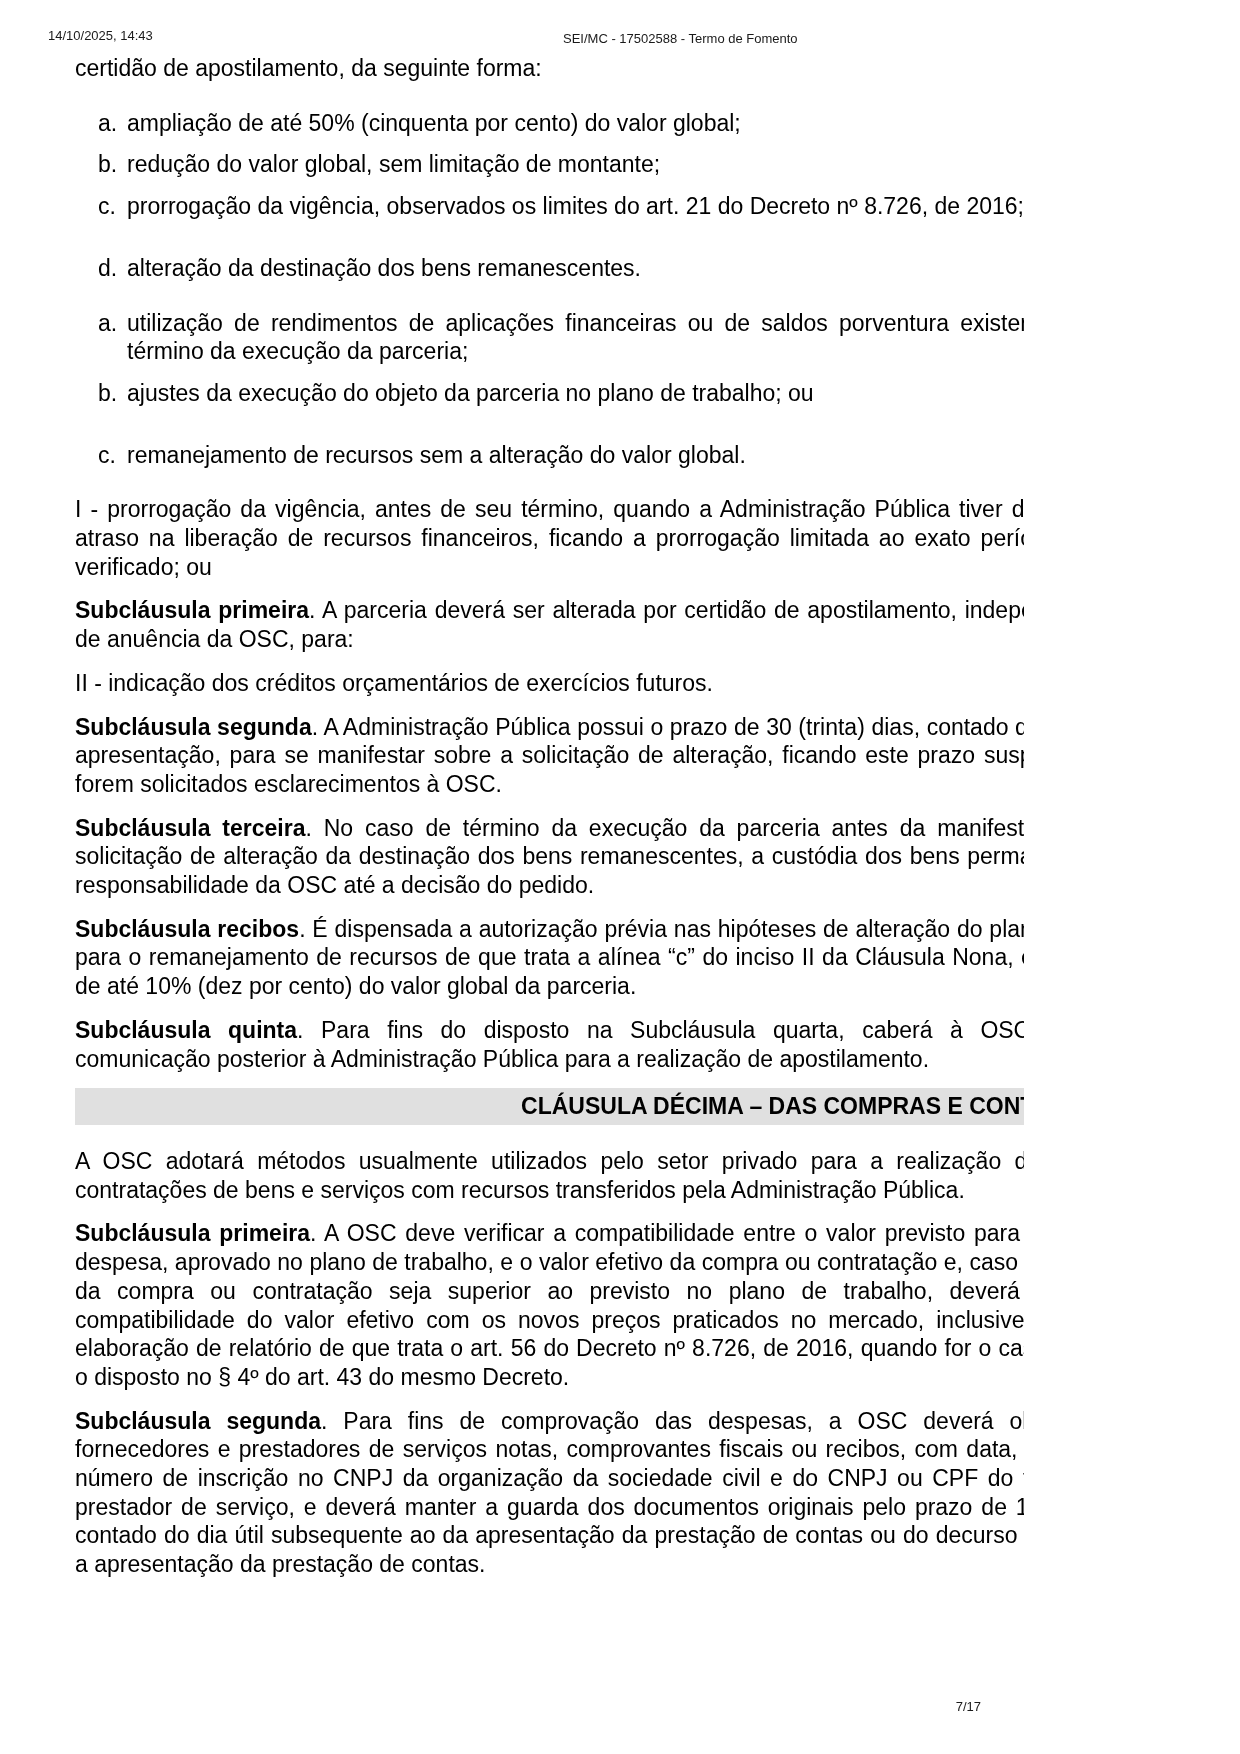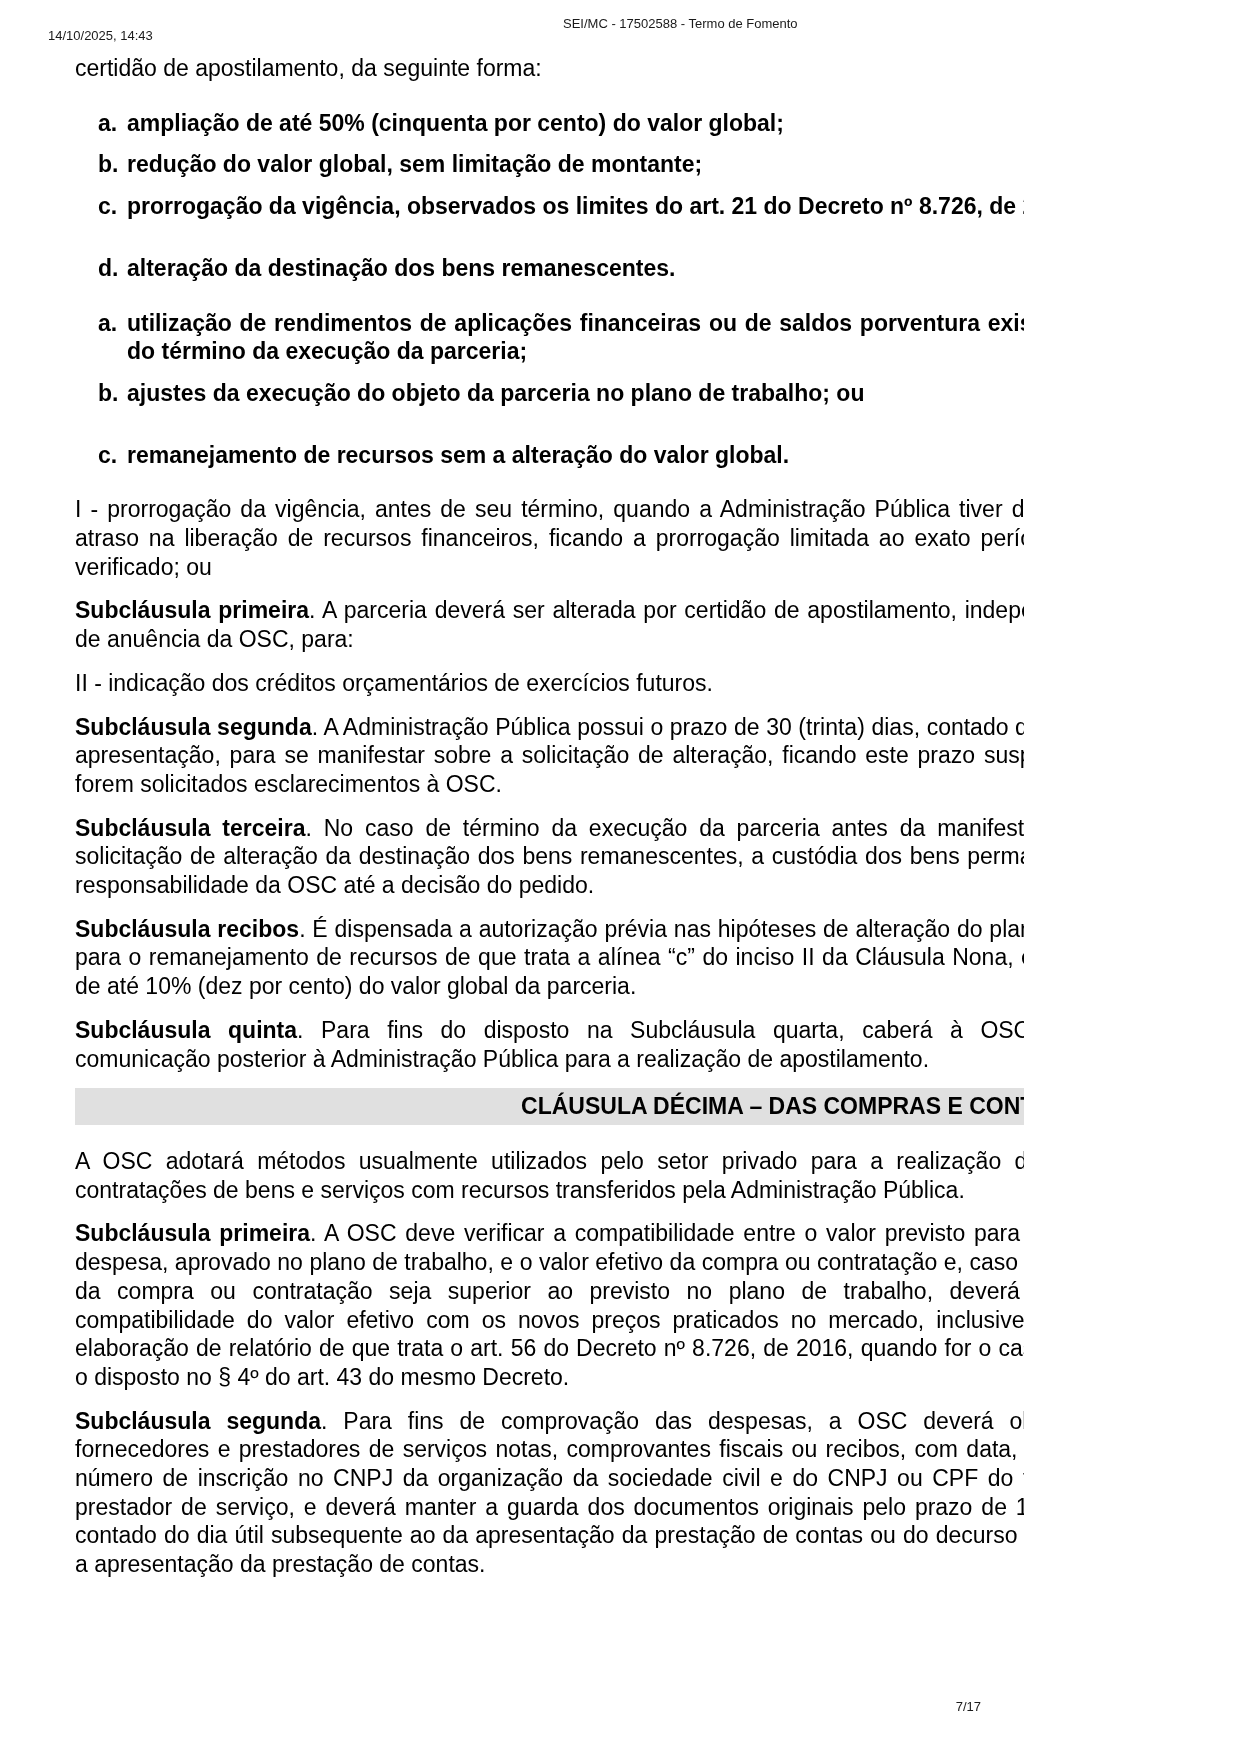--- a/index.html
+++ b/index.html
@@ -21,21 +21,21 @@
   .print-header-title,
   .print-footer-url,
   .print-footer-page {
     position: absolute;
     font-size: 13px;
     line-height: 16px;
     color: #1a1a1a;
     white-space: nowrap;
   }
   .print-header-datetime { left: 48px; top: 28px; }
-  .print-header-title    { left: 563px; top: 16px; }
+  .print-header-title    { left: 563px; top: 31px; }
   .print-footer-url      { left: 48px; top: 1699px; }
   .print-footer-page     { right: 43px; top: 1699px; }
 
   
   .content {
     position: absolute;
     left: 75px;
     top: 54px;
     width: 1093px;
     font-size: 23px;
@@ -53,21 +53,20 @@
     counter-reset: alpha;
     margin: 26px 0 26px 0;
     padding: 0;
   }
   ol.alpha-list li {
     counter-increment: alpha;
     position: relative;
     padding-left: 52px;
     margin: 0 0 13px 0;
     text-align: justify;
-    font-weight: bold;
   }
   ol.alpha-list li:last-child { margin-bottom: 0; margin-top: 33px; }
   ol.alpha-list li::before {
     content: counter(alpha, lower-alpha) ".";
     position: absolute;
     left: 23px;
     top: 0;
   }
 
   .clause-heading {

